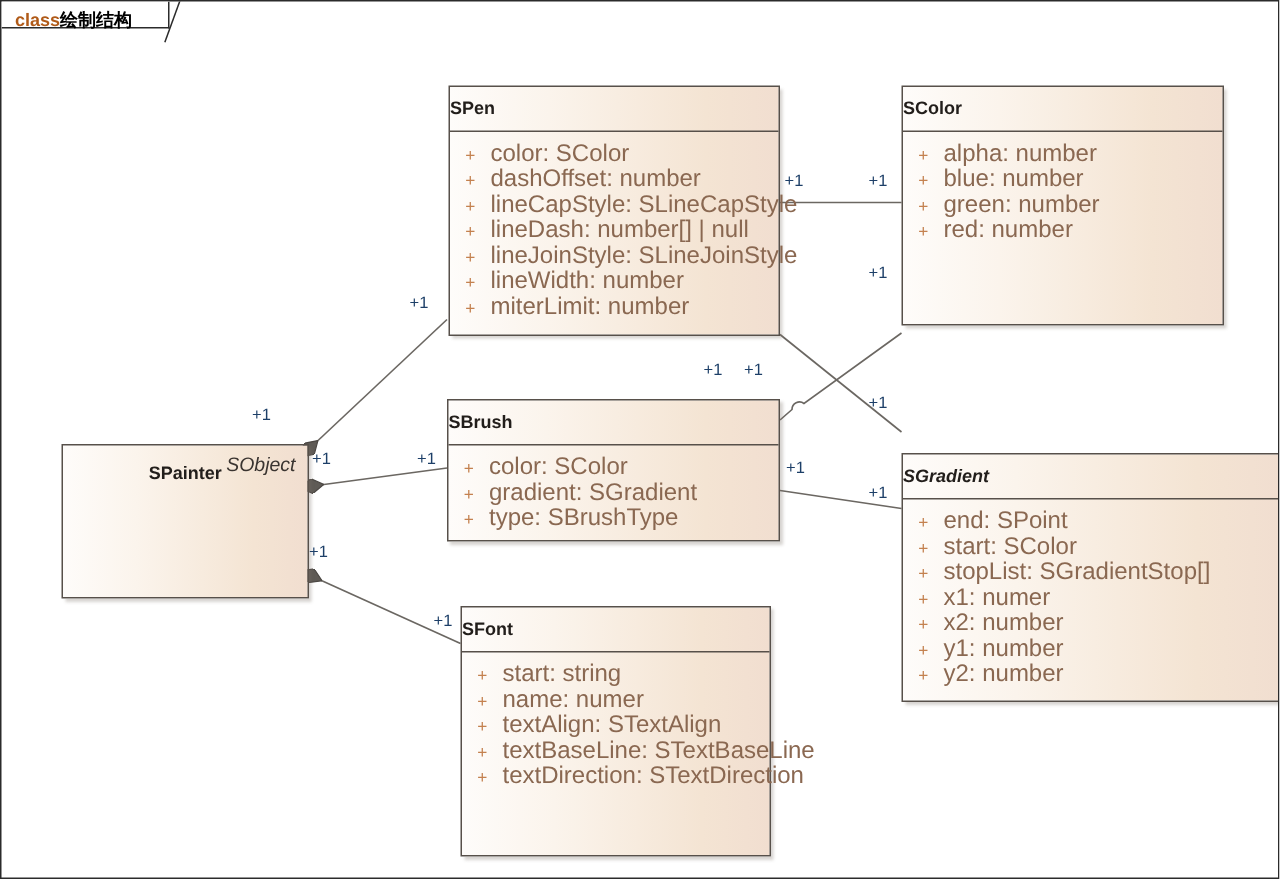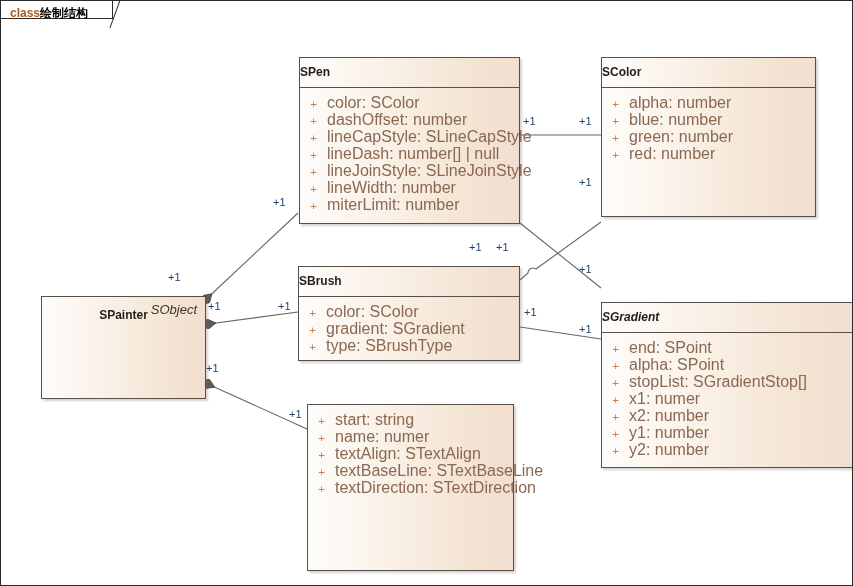--- a/index.html
+++ b/index.html
@@ -254,21 +254,21 @@
 
   <div class="uml-class" id="cls-sgradient" style="left:600px; top:285px; width:253px; height:166px;margin-top:16px;">
     <div class="uml-title abstract">SGradient</div>
     <div class="uml-attrs">
         <div class="attr-row">
           <span class="attr-vis">+</span>
           <span class="attr-sig">end: SPoint</span>
         </div>
         <div class="attr-row">
           <span class="attr-vis">+</span>
-          <span class="attr-sig">alpha: SPoint</span>
+          <span class="attr-sig">start: SColor</span>
         </div>
         <div class="attr-row">
           <span class="attr-vis">+</span>
           <span class="attr-sig">stopList: SGradientStop[]</span>
         </div>
         <div class="attr-row">
           <span class="attr-vis">+</span>
           <span class="attr-sig">x1: numer</span>
         </div>
         <div class="attr-row">
@@ -280,20 +280,21 @@
           <span class="attr-sig">y1: number</span>
         </div>
         <div class="attr-row">
           <span class="attr-vis">+</span>
           <span class="attr-sig">y2: number</span>
         </div>
       </div>
   </div>
 
   <div class="uml-class" id="cls-sfont" style="left:306px; top:403px; width:207px; height:167px;">
+    <div class="uml-title">SFont</div>
     <div class="uml-attrs">
         <div class="attr-row">
           <span class="attr-vis">+</span>
           <span class="attr-sig">start: string</span>
         </div>
         <div class="attr-row">
           <span class="attr-vis">+</span>
           <span class="attr-sig">name: numer</span>
         </div>
         <div class="attr-row">

